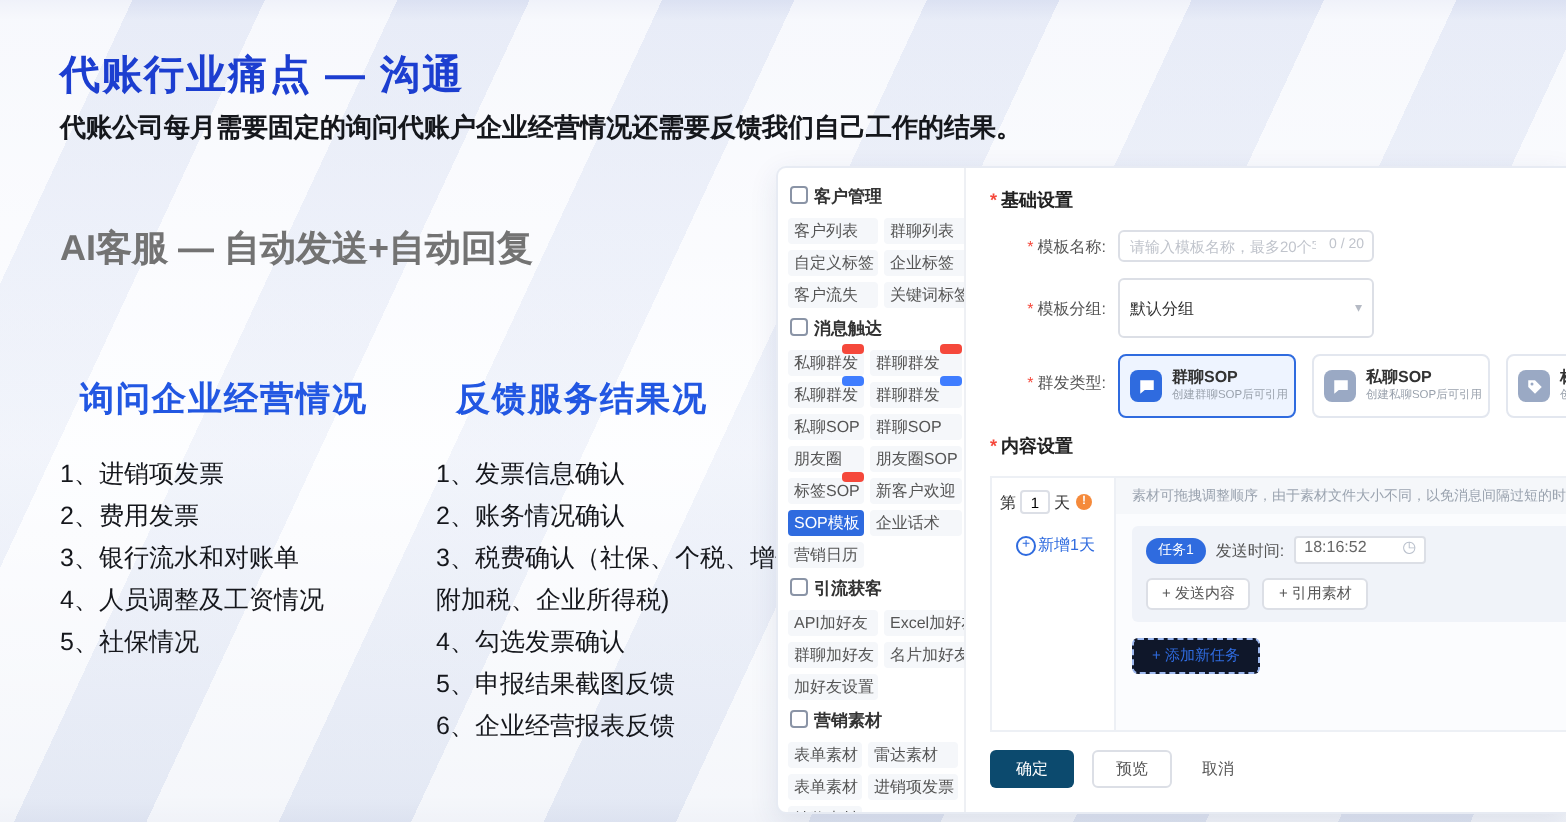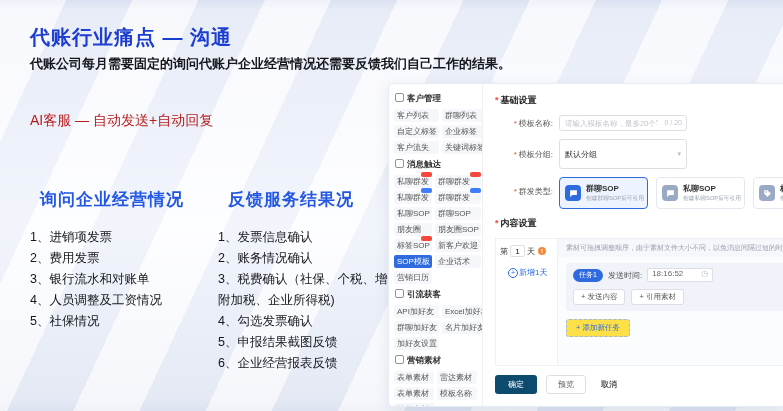--- a/index.html
+++ b/index.html
@@ -9,21 +9,21 @@
     background:linear-gradient(180deg,#dde2f3 0px,#eef1fa 10px,#fbfcff 55%,#e9edf6 97%,#dfe4f0 100%);
   }
   body::before{
     content:"";position:absolute;inset:0;pointer-events:none;
     background:repeating-linear-gradient(115deg,rgba(255,255,255,.55) 0 60px,rgba(214,222,240,.25) 60px 120px);
   }
   .abs{position:absolute;}
   
   .hero-title{left:30px;top:24px;font-size:20px;font-weight:bold;color:#1c3ed0;letter-spacing:1px;white-space:nowrap;}
   .hero-sub{left:30px;top:55px;font-size:13px;font-weight:bold;color:#15171c;white-space:nowrap;}
-  .ai-heading{left:30px;top:112px;font-size:14px;font-weight:normal;color:#b91c1c;white-space:nowrap;}
+  .ai-heading{left:30px;top:112px;font-size:18px;font-weight:bold;color:#737373;white-space:nowrap;}
   
   .lists{left:30px;top:188px;display:flex;gap:34px;}
   .list-col h3{margin:0 0 16px 10px;font-size:17px;font-weight:bold;color:#2257e2;letter-spacing:1px;}
   .list-col ul{list-style:none;margin:0;padding:0;}
   .list-col li{font-size:12.5px;line-height:21px;color:#15171c;max-width:212px;}
   
   .app-shot{left:388px;top:83px;width:395px;height:322px;background:#fff;display:flex;
     border:1px solid #e7ebf3;border-right:none;border-radius:5px 0 0 5px;
     box-shadow:0 4px 14px rgba(40,60,110,.10);overflow:hidden;}
   
@@ -74,27 +74,27 @@
   .task-area{padding:6px 8px;}
   .task-card{background:#f0f3f9;padding:5px 7px 6px;border-radius:3px;}
   .task-row{display:flex;align-items:center;gap:5px;}
   .task-pill{background:#2f6bdf;color:#fff;border-radius:8px;padding:1px 6px 2px;font-size:7px;white-space:nowrap;}
   .send-label{color:#555;}
   .time-input{width:66px;height:14px;border:1px solid #dcdfe6;border-radius:2px;background:#fff;display:flex;
     align-items:flex-start;justify-content:space-between;padding:0 4px;color:#666;box-sizing:border-box;}
   .clock{color:#b9c0cc;font-size:8px;}
   .task-btns{display:flex;gap:6px;margin-top:7px;}
   .ghost-btn{border:1px solid #dcdfe6;background:#fff;border-radius:3px;padding:2px 7px;color:#555;font-size:7.5px;cursor:pointer;}
-  .add-task{margin-top:8px;display:inline-block;border:1px dashed #9db8ef;color:#2f6bdf;background:#fde047;
+  .add-task{margin-top:8px;display:inline-block;border:1px dashed #9db8ef;color:#2f6bdf;background:#0f172a;
     border-radius:3px;padding:3px 9px;font-size:7.5px;cursor:pointer;}
   
   .footer{position:absolute;left:12px;bottom:12px;display:flex;gap:9px;align-items:center;}
   .btn-primary{background:#0c4a6e;color:#fff;border-radius:3px;padding:4px 13px;font-size:8px;border:none;cursor:pointer;}
   .btn-outline{border:1px solid #dcdfe6;color:#555;border-radius:3px;padding:3px 11px;background:#fff;font-size:8px;cursor:pointer;}
-  .btn-text{color:#555;font-size:8px;cursor:pointer;background:none;border:none;font-weight:bold;}
+  .btn-text{color:#555;font-size:8px;cursor:pointer;background:none;border:none;}
   svg{display:block;}
 </style>
 </head>
 <body>
 
 <div>
 
   <div class="abs hero-title">代账行业痛点 — 沟通</div>
   <div class="abs hero-sub">代账公司每月需要固定的询问代账户企业经营情况还需要反馈我们自己工作的结果。</div>
   <div class="abs ai-heading">AI客服 — 自动发送+自动回复</div>
@@ -293,21 +293,21 @@
             <span>雷达素材</span>
             
           </div>
 
           <div class="side-item">
             <span>表单素材</span>
             
           </div>
 
           <div class="side-item">
-            <span>模板名称</span>
+            <span>进销项发票</span>
             
           </div>
 
           <div class="side-item">
             <span>抽奖素材</span>
             
           </div>
         </div>
 
     </div>

